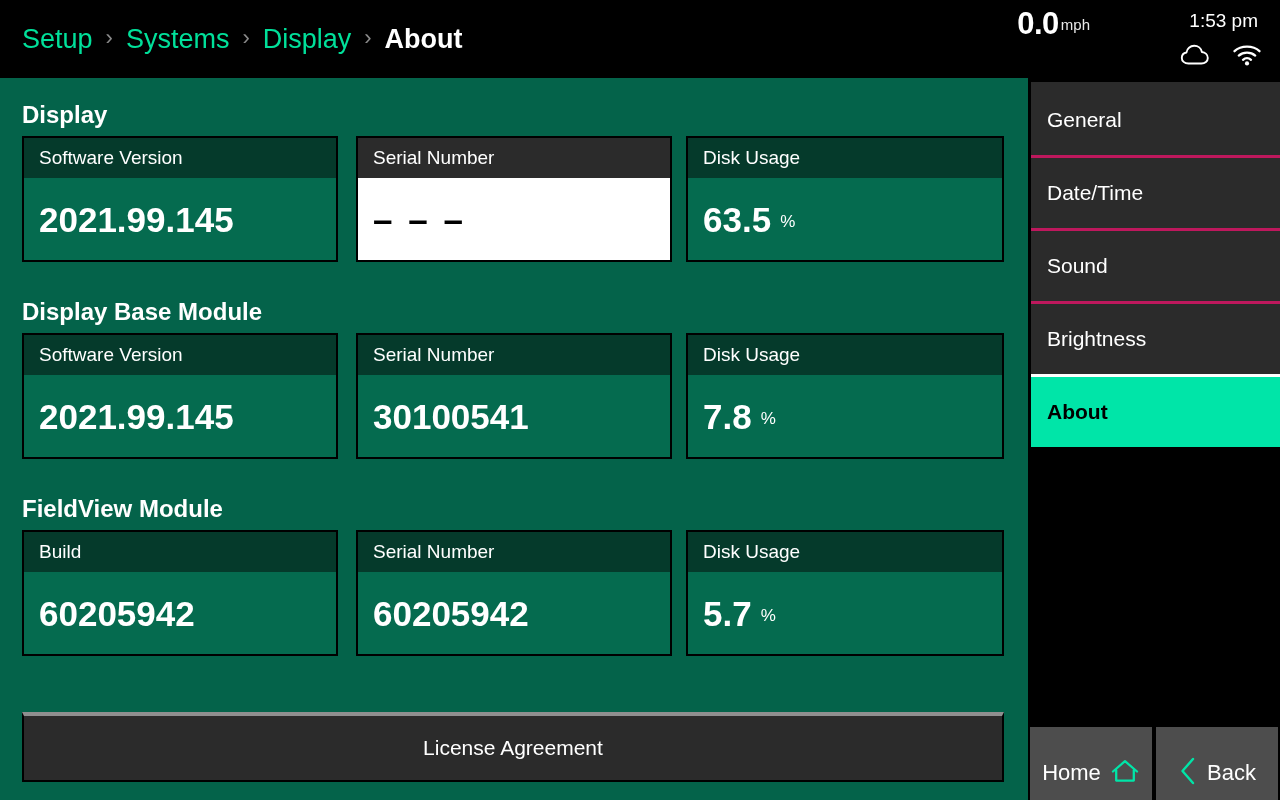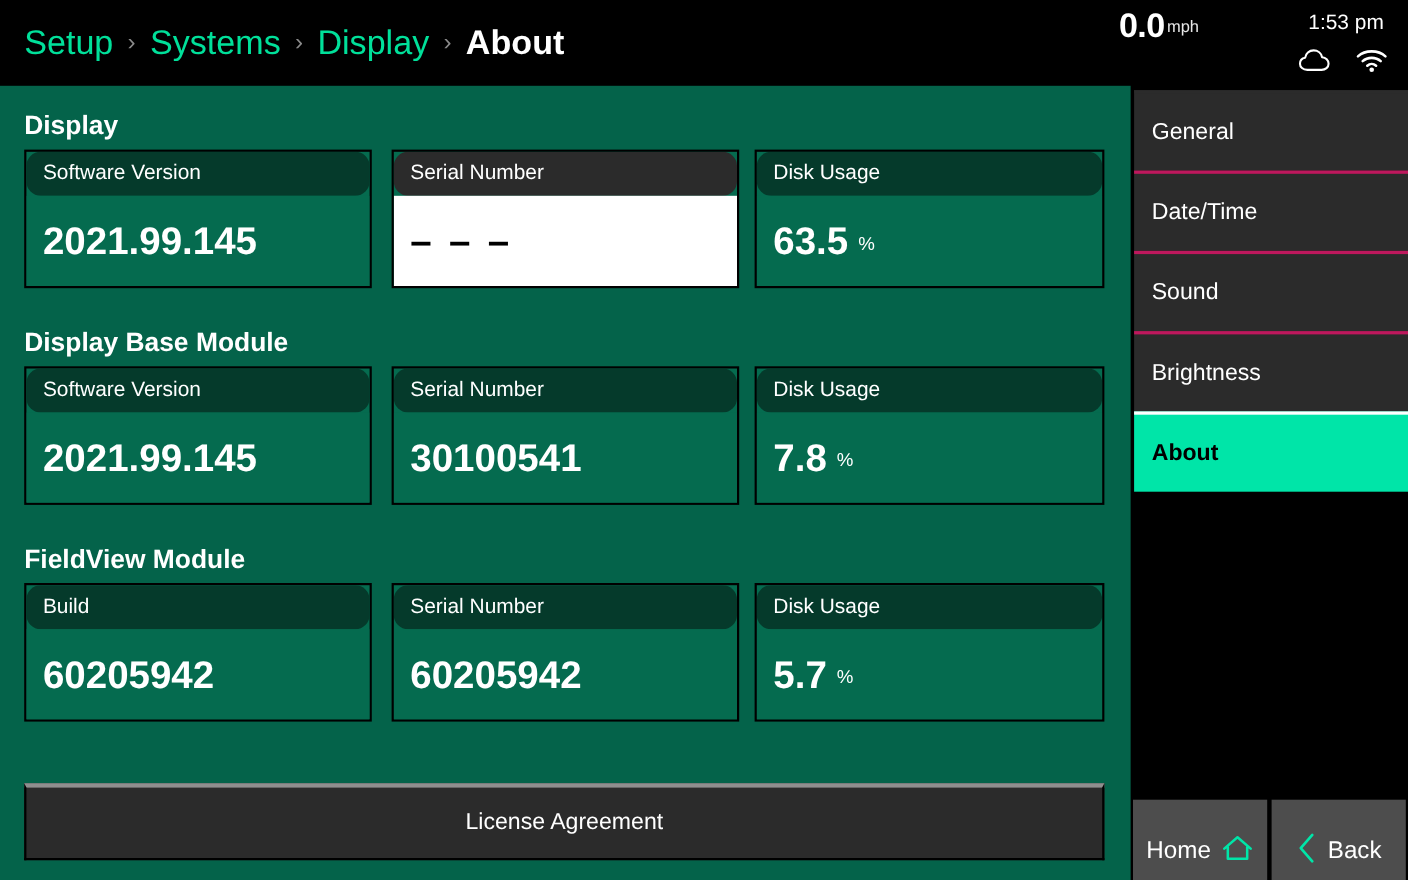--- a/index.html
+++ b/index.html
@@ -19,21 +19,21 @@
   #topbar {
     position: absolute; left: 0; top: 0;
     width: 1280px; height: 78px;
     background: #000;
   }
   #breadcrumb {
     position: absolute; left: 22px; top: 0; height: 78px;
     display: flex; align-items: center; gap: 0px;
   }
   .crumb {
-    font-size: 31px;
+    font-size: 27px;
     color: #00e09a;
     letter-spacing: 0px;
     white-space: nowrap;
   }
   .crumb.current {
     color: #ffffff;
     font-weight: bold;
   }
   .crumb-sep {
     color: #8a8a8a;
@@ -86,21 +86,20 @@
     overflow: hidden;
   }
   .card.c1 { left: 0px;   width: 316px; }
   .card.c2 { left: 334px; width: 316px; }
   .card.c3 { left: 664px; width: 318px; }
   .card-head {
     height: 40px;
     background: #053a2b;
     display: flex; align-items: center;
     padding-left: 15px;
-    border-radius: 13px;
   }
   .card-head-label {
     font-size: 19px; color: #ffffff;
   }
   .card-body {
     height: 82px;
     background: #056b4f;
     display: flex; align-items: center;
     padding-left: 15px;
     gap: 9px;

